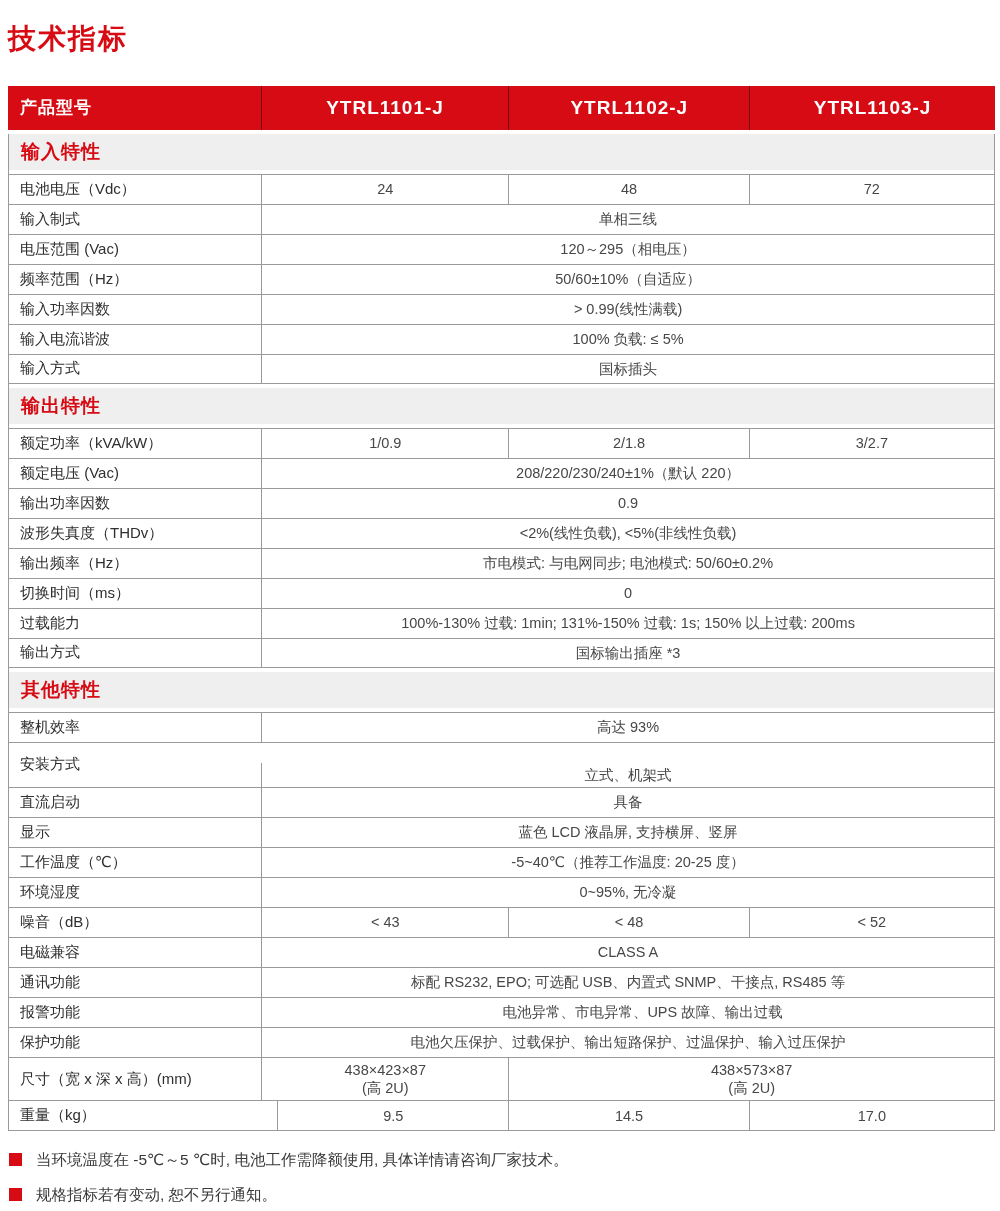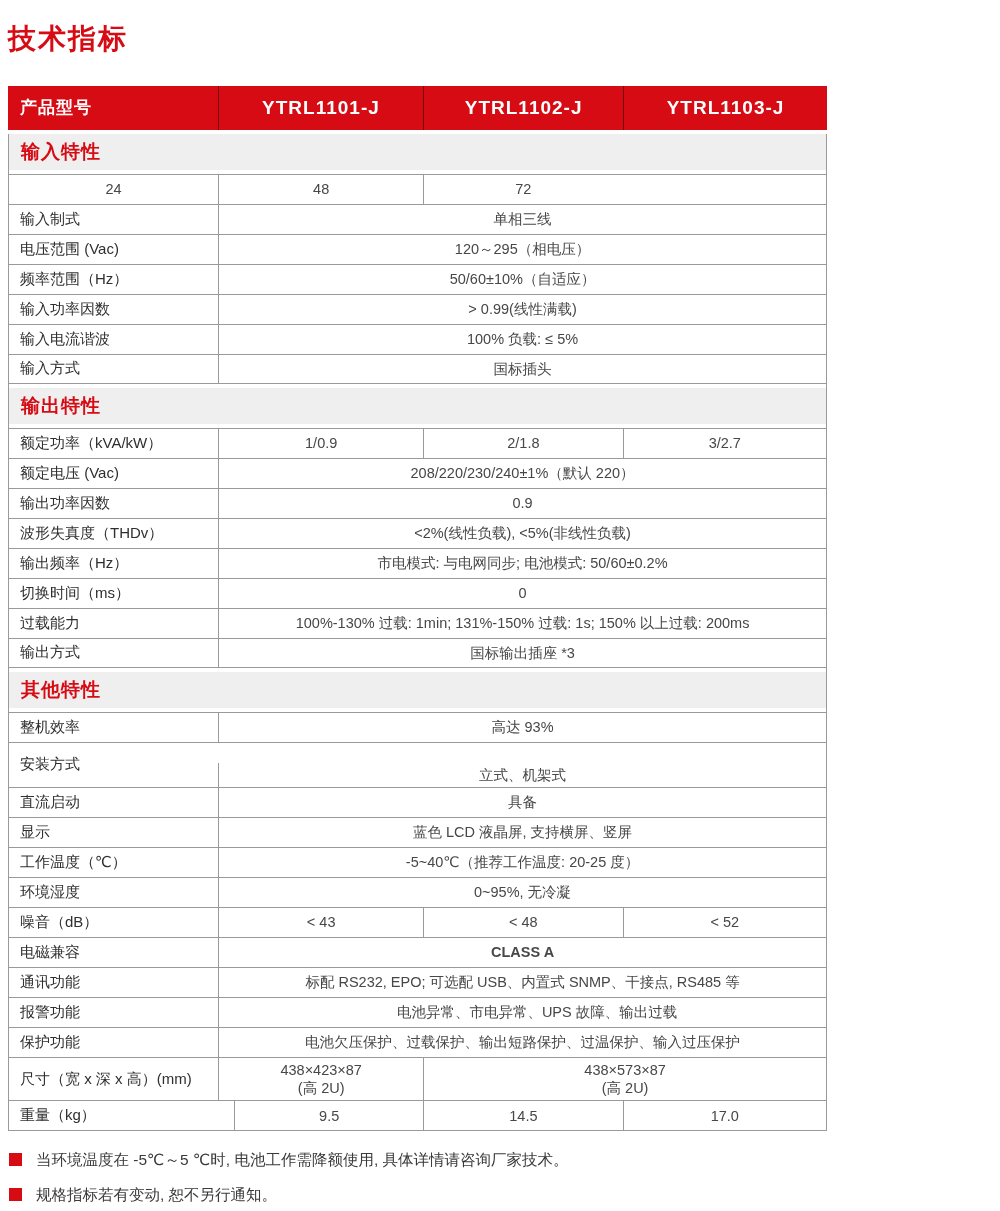--- a/index.html
+++ b/index.html
@@ -14,21 +14,21 @@
     width:1000px;height:1211px;
     font-family:"Liberation Sans","DejaVu Sans",sans-serif;
     color:var(--text);
     overflow:hidden;
   }
   .page{padding:24px 7px 0 8px;}
   .page-title{
     font-size:28px;font-weight:bold;color:var(--red);
     letter-spacing:2px;line-height:1.1;
   }
-  .spec-table{width:819px;margin-top:31px;}
+  .spec-table{width:987px;margin-top:31px;}
   .grid-row{
     display:grid;
     grid-template-columns:25.6% 25.1% 24.4% 24.9%;
   }
   
   .thead{background:var(--red);height:44px;}
   .th{
     display:flex;align-items:center;justify-content:center;
     color:#fff;font-weight:bold;font-size:19px;letter-spacing:1px;
   }
@@ -86,20 +86,21 @@
       <div class="th th-label">产品型号</div>
       <div class="th th-model">YTRL1101-J</div>
       <div class="th th-model">YTRL1102-J</div>
       <div class="th th-model">YTRL1103-J</div>
     </div>
     <div class="tbody" id="table-body">
         <div class="section-row">
           <span class="section-title">输入特性</span>
         </div>
         <div class="data-row grid-row">
+          <div class="cell label">电池电压（Vdc）</div>
           <div class="cell value" style="grid-column: span 1;">24</div>
           <div class="cell value" style="grid-column: span 1;">48</div>
           <div class="cell value" style="grid-column: span 1;">72</div>
         </div>
         <div class="data-row grid-row">
           <div class="cell label">输入制式</div>
           <div class="cell value" style="grid-column: span 3;">单相三线</div>
         </div>
         <div class="data-row grid-row">
           <div class="cell label">电压范围 (Vac)</div>
@@ -186,21 +187,21 @@
           <div class="cell value" style="grid-column: span 3;">0~95%, 无冷凝</div>
         </div>
         <div class="data-row grid-row">
           <div class="cell label">噪音（dB）</div>
           <div class="cell value" style="grid-column: span 1;">&lt; 43</div>
           <div class="cell value" style="grid-column: span 1;">&lt; 48</div>
           <div class="cell value" style="grid-column: span 1;">&lt; 52</div>
         </div>
         <div class="data-row grid-row">
           <div class="cell label">电磁兼容</div>
-          <div class="cell value" style="grid-column: span 3; font-weight: bold;">CLASS A</div>
+          <div class="cell value" style="grid-column: span 3;">CLASS A</div>
         </div>
         <div class="data-row grid-row">
           <div class="cell label">通讯功能</div>
           <div class="cell value" style="grid-column: span 3;">标配 RS232, EPO; 可选配 USB、内置式 SNMP、干接点, RS485 等</div>
         </div>
         <div class="data-row grid-row">
           <div class="cell label">报警功能</div>
           <div class="cell value" style="grid-column: span 3; padding-left: 35px;">电池异常、市电异常、UPS 故障、输出过载</div>
         </div>
         <div class="data-row grid-row">

